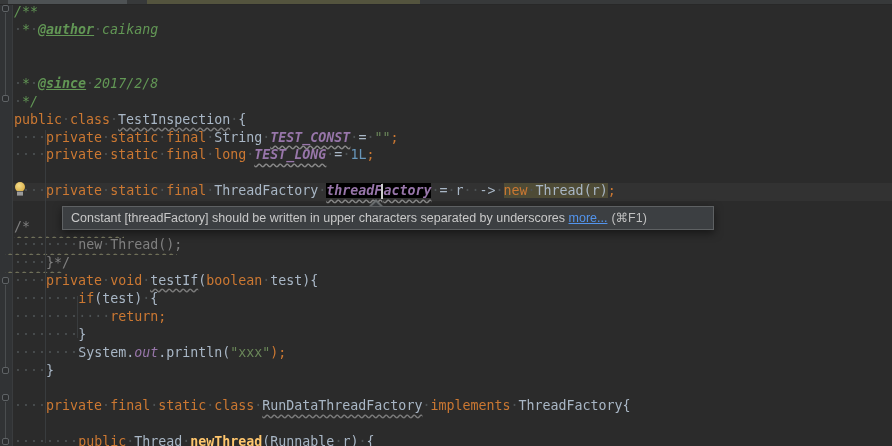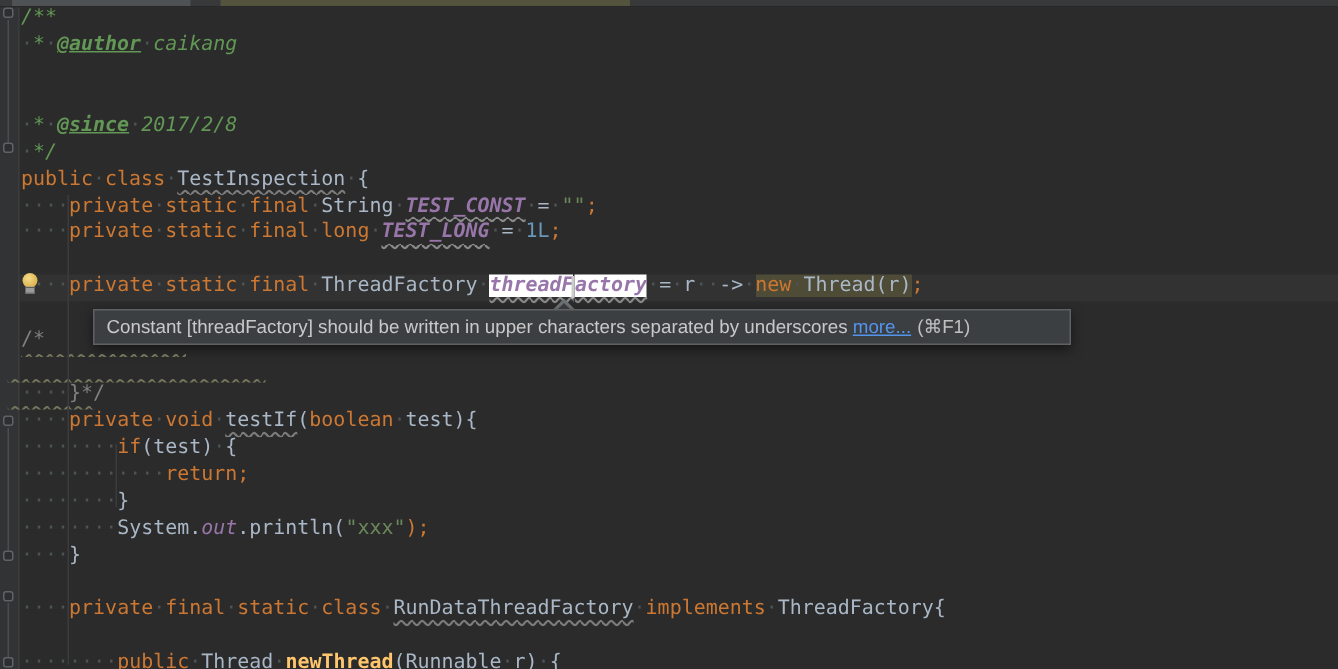--- a/index.html
+++ b/index.html
@@ -26,21 +26,21 @@
   .d{color:#629755;font-style:italic;}
   .dt{color:#629755;font-style:italic;font-weight:bold;text-decoration:underline;}
   .f{color:#9876aa;font-style:italic;}
   .s{color:#6a8759;}
   .n{color:#6897bb;}
   .c{color:#808080;}
   .a{color:#bbb529;}
   .y{color:#ffc66d;font-weight:bold;}
   .sq{text-decoration:underline wavy #7c7c7c;text-underline-offset:3px;text-decoration-skip-ink:none;}
   .f.sq{text-decoration:underline wavy #8a8a8a;text-underline-offset:3px;font-weight:bold;}
-  .hw{background:#ffffff;}
+  .hw{background:#000000;}
   .hu{background:#4e4b36;}
   .ws{color:#4d5254;font-style:normal;font-weight:normal;text-decoration:none;display:inline;}
   .caret{display:inline-block;width:0;height:15px;border-left:2px solid #cccccc;vertical-align:text-bottom;position:relative;top:1px;margin-left:-1px;}
   
   .overlay{position:absolute;height:14px;overflow:hidden;white-space:nowrap;color:transparent;
            text-decoration:underline wavy #75755c;text-underline-offset:2px;font-size:13px;line-height:12px;}
   
   .bulb{position:absolute;left:14px;top:182px;width:13px;height:14px;}
   .bulb .glass{position:absolute;left:1px;top:0;width:10px;height:10px;border-radius:50%;
                background:radial-gradient(circle at 40% 35%,#f4dc8a,#dcb24c 70%,#b98f33);}
@@ -87,20 +87,21 @@
       <div class="line" style="top: 20.93px;"><span class="d"><span class="ws">·</span>*<span class="ws">·</span></span><span class="dt">@author</span><span class="d"><span class="ws">·</span>caikang</span></div>
       <div class="line" style="top: 74.72px;"><span class="d"><span class="ws">·</span>*<span class="ws">·</span></span><span class="dt">@since</span><span class="d"><span class="ws">·</span>2017/2/8</span></div>
       <div class="line" style="top: 92.65px;"><span class="d"><span class="ws">·</span>*/</span></div>
       <div class="line" style="top: 110.58px;"><span class="k">public<span class="ws">·</span>class<span class="ws">·</span></span><span class="t sq">TestInspection</span><span class="t"><span class="ws">·</span>{</span></div>
       <div class="line" style="top: 128.51px;"><span class="t"><span class="ws">·</span><span class="ws">·</span><span class="ws">·</span><span class="ws">·</span></span><span class="k">private<span class="ws">·</span>static<span class="ws">·</span>final<span class="ws">·</span></span><span class="t">String<span class="ws">·</span></span><span class="f sq">TEST_CONST</span><span class="t"><span class="ws">·</span>=<span class="ws">·</span></span><span class="s">""</span><span class="k">;</span></div>
       <div class="line" style="top: 146.44px;"><span class="t"><span class="ws">·</span><span class="ws">·</span><span class="ws">·</span><span class="ws">·</span></span><span class="k">private<span class="ws">·</span>static<span class="ws">·</span>final<span class="ws">·</span>long<span class="ws">·</span></span><span class="f sq">TEST_LONG</span><span class="t"><span class="ws">·</span>=<span class="ws">·</span></span><span class="n">1L</span><span class="k">;</span></div>
       <div class="line" style="top: 164.37px;"></div>
       <div class="line" style="top: 182.3px;"><span class="t"><span class="ws">·</span><span class="ws">·</span><span class="ws">·</span><span class="ws">·</span></span><span class="k">private<span class="ws">·</span>static<span class="ws">·</span>final<span class="ws">·</span></span><span class="t">ThreadFactory<span class="ws">·</span></span><span class="f sq hw">threadF</span><span class="caret"></span><span class="f sq hw">actory</span><span class="t"><span class="ws">·</span>=<span class="ws">·</span>r<span class="ws">·</span><span class="ws">·</span>-&gt;<span class="ws">·</span></span><span class="k hu">new<span class="ws">·</span></span><span class="t hu">Thread(r)</span><span class="k">;</span></div>
       <div class="line" style="top: 200.23px;"></div>
       <div class="line" style="top: 218.16px;"><span class="c">/*</span></div>
+      <div class="line" style="top: 236.09px;"><span class="t"><span class="ws">·</span><span class="ws">·</span><span class="ws">·</span><span class="ws">·</span><span class="ws">·</span><span class="ws">·</span><span class="ws">·</span><span class="ws">·</span></span><span class="c">new<span class="ws">·</span>Thread();</span></div>
       <div class="line" style="top: 254.02px;"><span class="t"><span class="ws">·</span><span class="ws">·</span><span class="ws">·</span><span class="ws">·</span></span><span class="c">}*/</span></div>
       <div class="line" style="top: 271.95px;"><span class="t"><span class="ws">·</span><span class="ws">·</span><span class="ws">·</span><span class="ws">·</span></span><span class="k">private<span class="ws">·</span>void<span class="ws">·</span></span><span class="t sq">testIf</span><span class="t">(</span><span class="k">boolean</span><span class="t"><span class="ws">·</span>test){</span></div>
       <div class="line" style="top: 289.88px;"><span class="t"><span class="ws">·</span><span class="ws">·</span><span class="ws">·</span><span class="ws">·</span><span class="ws">·</span><span class="ws">·</span><span class="ws">·</span><span class="ws">·</span></span><span class="k">if</span><span class="t">(test)<span class="ws">·</span>{</span></div>
       <div class="line" style="top: 307.81px;"><span class="t"><span class="ws">·</span><span class="ws">·</span><span class="ws">·</span><span class="ws">·</span><span class="ws">·</span><span class="ws">·</span><span class="ws">·</span><span class="ws">·</span><span class="ws">·</span><span class="ws">·</span><span class="ws">·</span><span class="ws">·</span></span><span class="k">return;</span></div>
       <div class="line" style="top: 325.74px;"><span class="t"><span class="ws">·</span><span class="ws">·</span><span class="ws">·</span><span class="ws">·</span><span class="ws">·</span><span class="ws">·</span><span class="ws">·</span><span class="ws">·</span>}</span></div>
       <div class="line" style="top: 343.67px;"><span class="t"><span class="ws">·</span><span class="ws">·</span><span class="ws">·</span><span class="ws">·</span><span class="ws">·</span><span class="ws">·</span><span class="ws">·</span><span class="ws">·</span>System.</span><span class="f">out</span><span class="t">.println(</span><span class="s">"xxx"</span><span class="k">);</span></div>
       <div class="line" style="top: 361.6px;"><span class="t"><span class="ws">·</span><span class="ws">·</span><span class="ws">·</span><span class="ws">·</span>}</span></div>
       <div class="line" style="top: 379.53px;"></div>
       <div class="line" style="top: 397.46px;"><span class="t"><span class="ws">·</span><span class="ws">·</span><span class="ws">·</span><span class="ws">·</span></span><span class="k">private<span class="ws">·</span>final<span class="ws">·</span>static<span class="ws">·</span>class<span class="ws">·</span></span><span class="t sq">RunDataThreadFactory</span><span class="t"><span class="ws">·</span></span><span class="k">implements</span><span class="t"><span class="ws">·</span>ThreadFactory{</span></div>
       <div class="line" style="top: 433.32px;"><span class="t"><span class="ws">·</span><span class="ws">·</span><span class="ws">·</span><span class="ws">·</span><span class="ws">·</span><span class="ws">·</span><span class="ws">·</span><span class="ws">·</span></span><span class="k">public<span class="ws">·</span></span><span class="t">Thread<span class="ws">·</span></span><span class="y">newThread</span><span class="t">(Runnable<span class="ws">·</span>r)<span class="ws">·</span>{</span></div>

